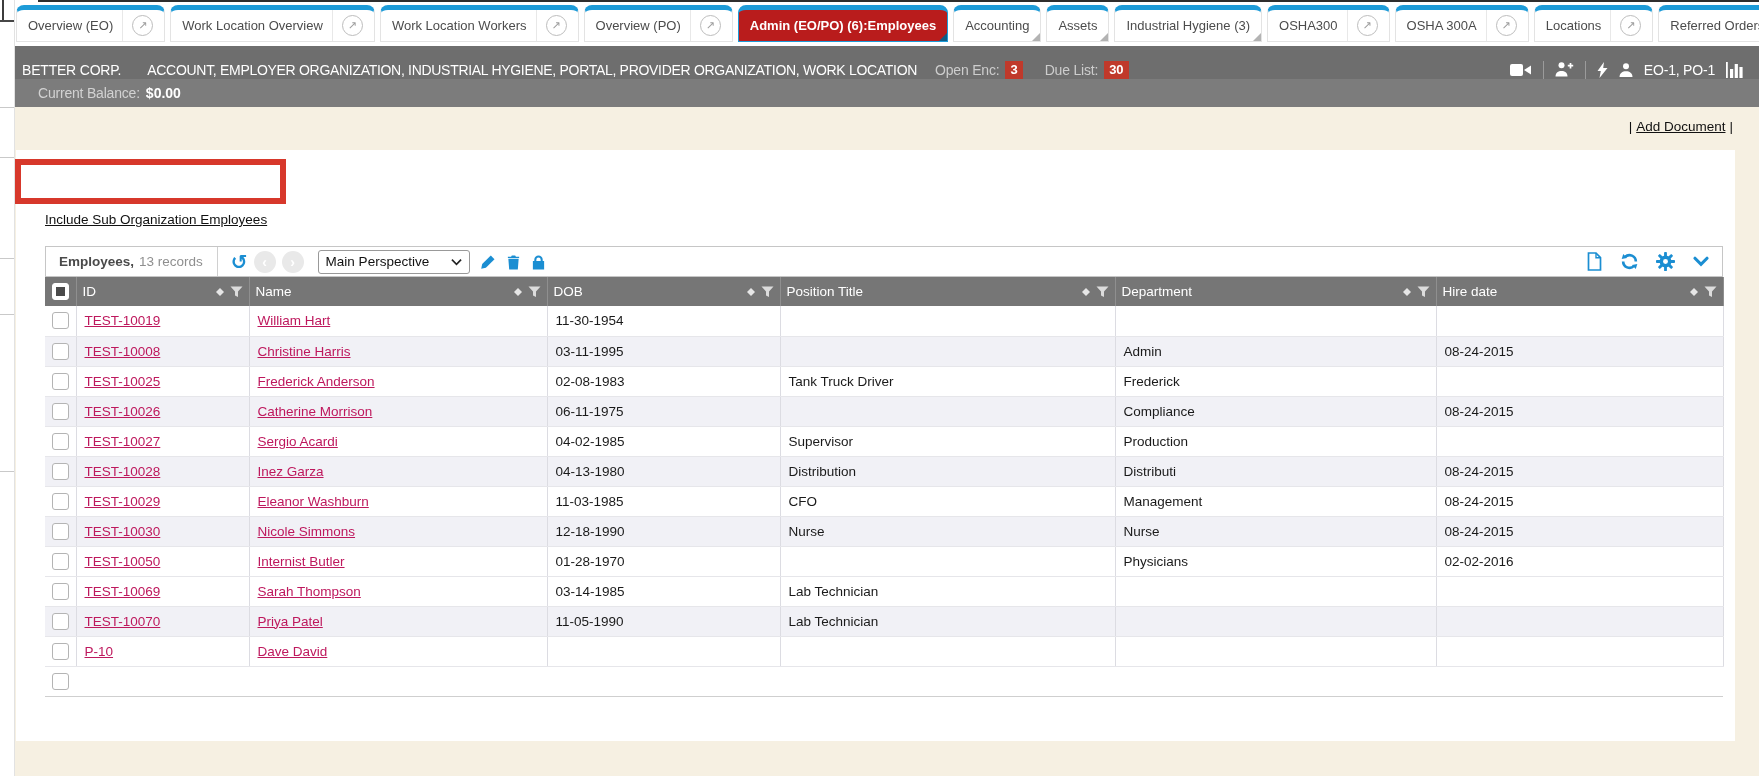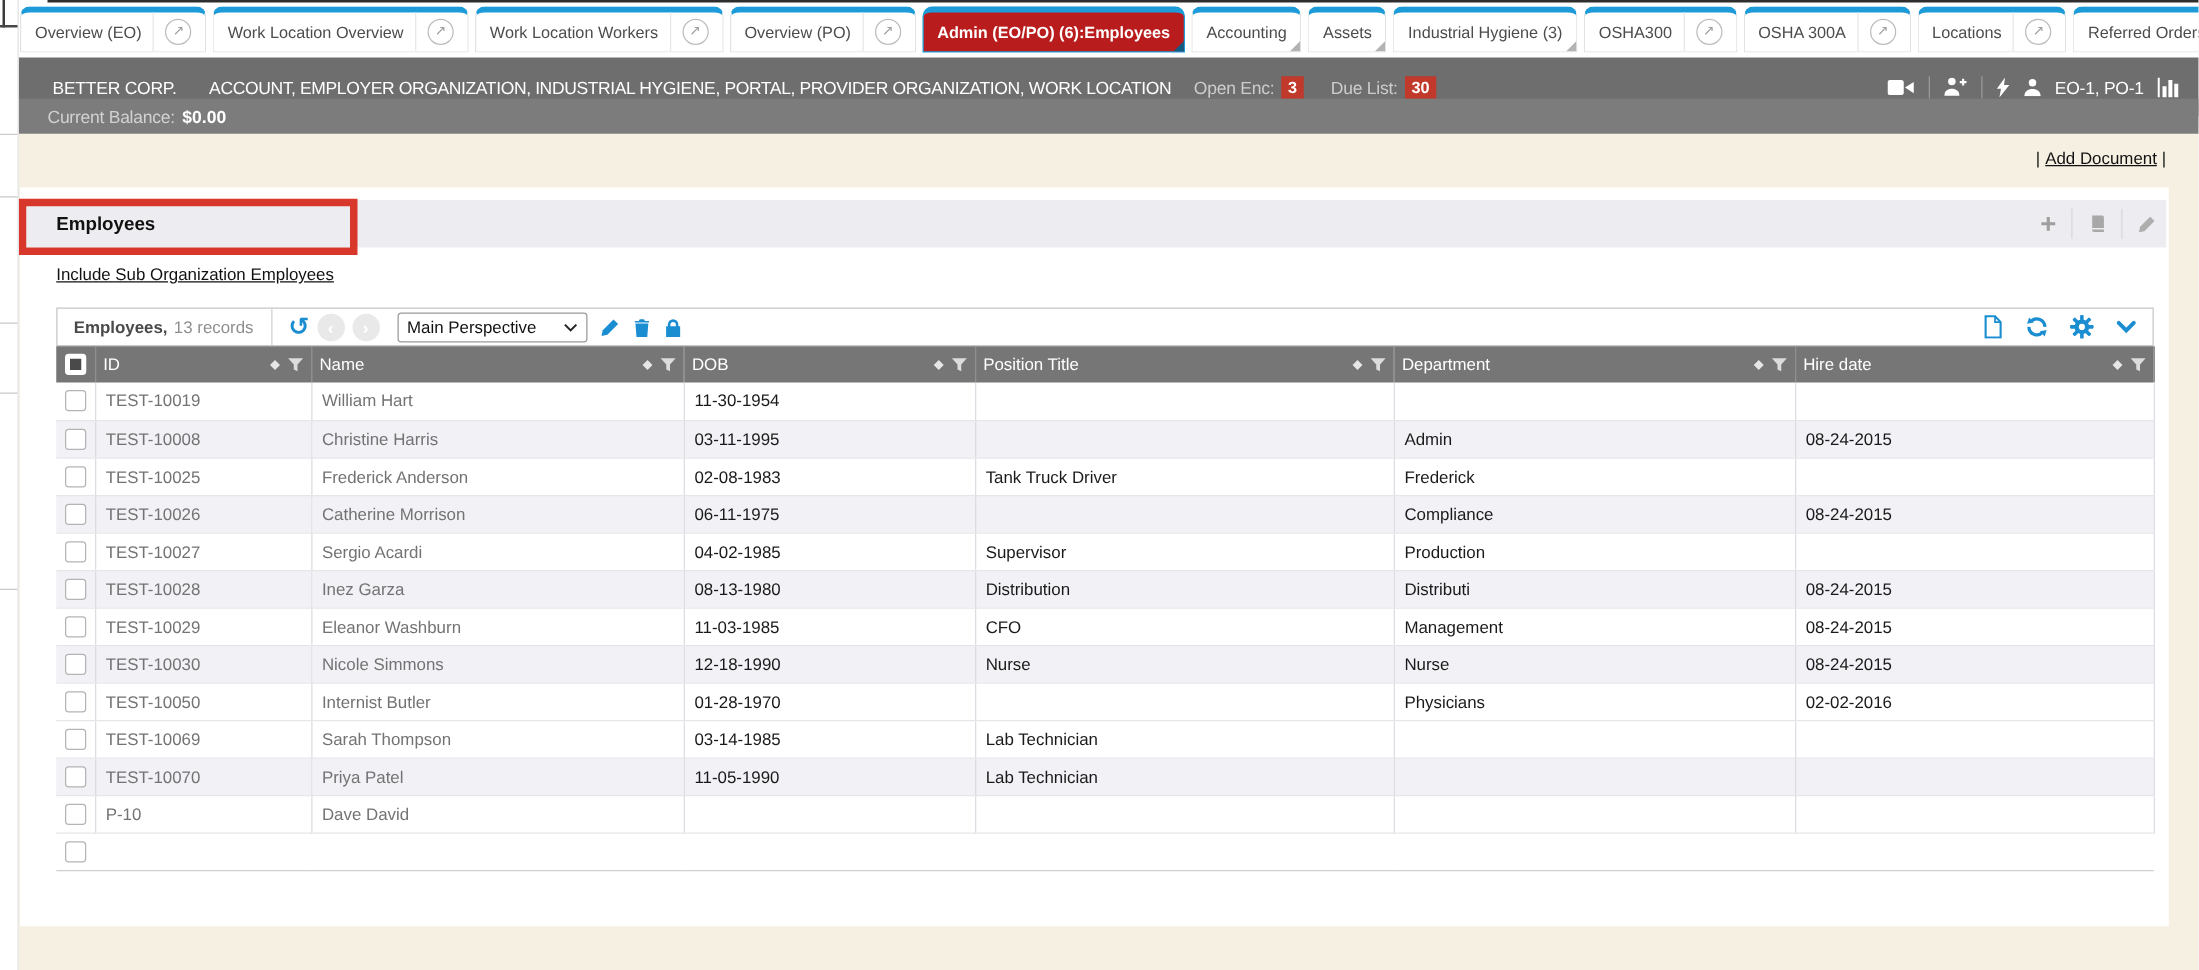--- a/index.html
+++ b/index.html
@@ -69,21 +69,21 @@
   .tab-ext{}
   .tab-ext{}
   .tab-ext .ring{width:19px;height:19px;border:1px solid #bdbdbd;border-radius:50%;display:flex;align-items:center;justify-content:center;font-size:11px;color:#9e9e9e;}
   .tab.active{background:#b91c1c;border-color:#1d9bd8;color:#fff;font-weight:bold;}
   .tab.corner::after{content:"";position:absolute;right:0;bottom:0;width:0;height:0;
        border-style:solid;border-width:0 0 8px 8px;border-color:transparent transparent #b3b3b3 transparent;}
   .tab.active.corner::after{border-color:transparent transparent #0f5c85 transparent;}
 
   
   .bar1{position:absolute;left:14px;top:46px;width:1745px;height:47px;background:#6e6e6e;display:flex;align-items:center;
-        box-sizing:border-box;padding:0 14px 0 28px;color:#fff;z-index:2;}
+        box-sizing:border-box;padding:0 14px 0 8px;color:#fff;z-index:2;}
   .bar1 .company{font-size:14px;letter-spacing:-0.2px;}
   .bar1 .modules{font-size:14px;letter-spacing:-0.3px;margin-left:26px;}
   .bar1 .encgrp{display:flex;align-items:center;margin-left:18px;}
   .bar1 .statlabel{color:#cdcdcd;font-size:14px;letter-spacing:-0.2px;}
   .badge{display:inline-block;background:#c0392b;color:#fff;font-size:13px;font-weight:bold;padding:1px 5px;margin-left:6px;line-height:16px;}
   .bar1 .duel{margin-left:22px;}
   .bar1 .rticons{margin-left:auto;display:flex;align-items:center;gap:11px;}
   .bar1 .vsep{width:1px;height:18px;background:#9b9b9b;}
   .bar1 .ic{display:flex;align-items:center;color:#fff;}
   .bar1 .session{font-size:14px;letter-spacing:-0.2px;}
@@ -141,21 +141,21 @@
   .th-ic{display:flex;align-items:center;gap:6px;flex:0 0 auto;}
   .sort{display:inline-flex;flex-direction:column;gap:2px;cursor:pointer;}
   .sort i{width:0;height:0;border:4px solid transparent;display:block;}
   .sort i.up{border-bottom-color:#e6e6e6;margin-bottom:-1px;}
   .sort i.dn{border-top-color:#e6e6e6;margin-top:-1px;}
   .funnel path{fill:#dcdcdc;}
   table.grid td{height:30px;padding:0 8px;border-right:1px solid #dcdce2;border-bottom:1px solid #e6e6ea;
                 box-sizing:border-box;color:#1a1a1a;white-space:nowrap;overflow:hidden;}
   table.grid tr.alt td{background:#f1f1f6;}
   table.grid td.cbcell{padding:0;text-align:center;}
-  .cell-link{color:#737373;cursor:pointer;}
+  .cell-link{color:#be185d;text-decoration:underline;cursor:pointer;}
   .cb{display:inline-block;width:15px;height:15px;background:#fff;border:1px solid #b4b4b4;border-radius:3px;vertical-align:middle;cursor:pointer;}
   .cb-head{border-color:#fff;position:relative;}
   .cb-head::after{content:"";position:absolute;left:3px;top:3px;width:9px;height:9px;background:#4a4a4a;}
   table.grid tr.tail td{border-right:none;border-bottom:1px solid #cfcfcf;background:#fff;}
   table.grid tr.tail td.cbcell{border-bottom:1px solid #cfcfcf;}
 
   svg{display:block;}
 </style>
 </head>
 <body>
@@ -290,39 +290,20 @@
   </div>
 
   <div class="content-bg"></div>
 
   <div class="adddoc">
     <span>|</span><a>Add Document</a><span>|</span>
   </div>
 
   <div class="panel">
 
-    <div class="band">
-      <span class="title">Employees</span>
-      <span class="bicons">
-        <span class="plus">+</span>
-        <span class="bsep"></span>
-        <span>
-          <svg width="15" height="16" viewBox="0 0 16 16">
-              <path d="M4 1h8.5A1.5 1.5 0 0114 2.5V15H5.5A1.5 1.5 0 014 13.5z" fill="#a8a8a8"></path>
-              <path d="M4 12.3h10" stroke="#ededf1" stroke-width="1.2"></path>
-            </svg>
-        </span>
-        <span class="bsep"></span>
-        <span>
-          <svg width="15" height="15" viewBox="0 0 16 16">
-              <path d="M10.8 1.5l3.7 3.7-8.6 8.6-4.7 1 1-4.7z" fill="#aeaeae"></path>
-            </svg>
-        </span>
-      </span>
-    </div>
 
     <div class="redbox"></div>
 
     <div class="inclink">
       <a>Include Sub Organization Employees</a>
     </div>
 
     <div class="gridbar">
       <span class="gtitle">Employees,</span>
       <span class="grecords">13 records</span>
@@ -533,21 +514,21 @@
               <td><a class="cell-link">Sergio Acardi</a></td>
               <td>04-02-1985</td>
               <td>Supervisor</td>
               <td>Production</td>
               <td></td>
             </tr>
             <tr class="alt">
               <td class="cbcell"><span class="cb"></span></td>
               <td><a class="cell-link">TEST-10028</a></td>
               <td><a class="cell-link">Inez Garza</a></td>
-              <td>08-13-1980</td>
+              <td>04-13-1980</td>
               <td>Distribution</td>
               <td>Distributi</td>
               <td>08-24-2015</td>
             </tr>
             <tr>
               <td class="cbcell"><span class="cb"></span></td>
               <td><a class="cell-link">TEST-10029</a></td>
               <td><a class="cell-link">Eleanor Washburn</a></td>
               <td>11-03-1985</td>
               <td>CFO</td>

